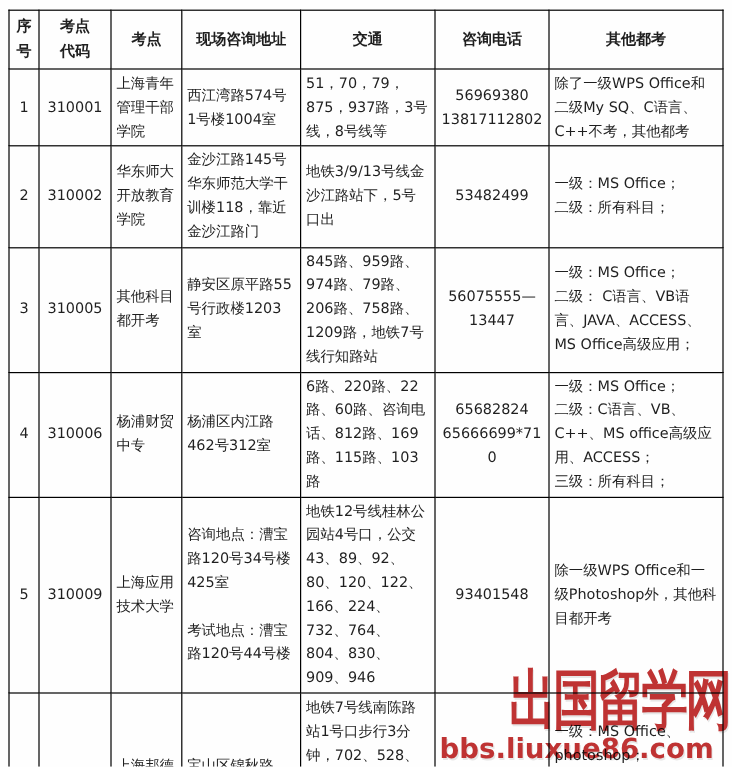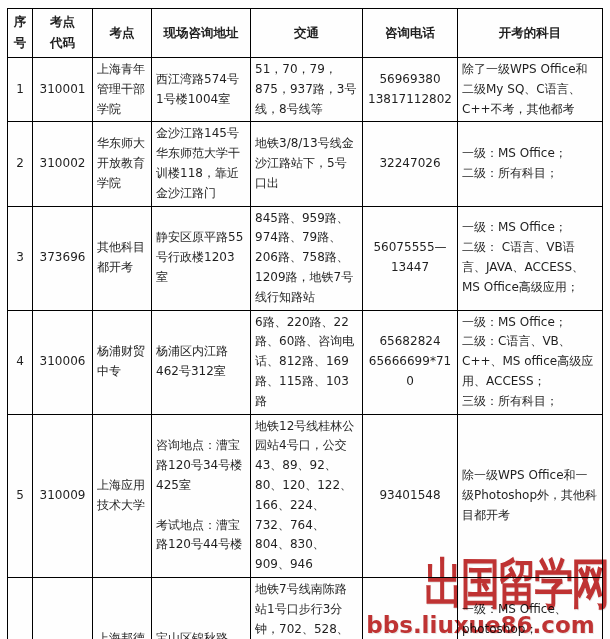--- a/index.html
+++ b/index.html
@@ -88,21 +88,21 @@
     <thead>
       <tr style="height:49px">
         <th>序
 号</th>
         <th>考点
 代码</th>
         <th>考点</th>
         <th>现场咨询地址</th>
         <th>交通</th>
         <th>咨询电话</th>
-        <th>开考的科目</th>
+        <th>其他都考</th>
       </tr>
     </thead>
     <tbody>
       <tr style="height:63px">
         <td class="c">
             <div class="txt">1</div>
           </td>
         <td class="c">
             <div class="txt">310001</div>
           </td>
@@ -130,36 +130,36 @@
         <td class="c">
             <div class="txt">310002</div>
           </td>
         <td class="l">
             <div class="txt">华东师大开放教育学院</div>
           </td>
         <td class="l">
             <div class="txt">金沙江路145号华东师范大学干训楼118，靠近金沙江路门</div>
           </td>
         <td class="l">
-            <div class="txt">地铁3/8/13号线金沙江路站下，5号口出</div>
-          </td>
-        <td class="c">
-            <div class="txt">32247026</div>
+            <div class="txt">地铁3/9/13号线金沙江路站下，5号口出</div>
+          </td>
+        <td class="c">
+            <div class="txt">53482499</div>
           </td>
         <td class="l">
             <div class="txt">一级：MS Office；
 二级：所有科目；</div>
           </td>
       </tr>
       <tr style="height:95px">
         <td class="c">
             <div class="txt">3</div>
           </td>
         <td class="c">
-            <div class="txt">373696</div>
+            <div class="txt">310005</div>
           </td>
         <td class="l">
             <div class="txt">其他科目都开考</div>
           </td>
         <td class="l">
             <div class="txt">静安区原平路55号行政楼1203室</div>
           </td>
         <td class="l">
             <div class="txt">845路、959路、974路、79路、206路、758路、1209路，地铁7号线行知路站</div>
           </td>

